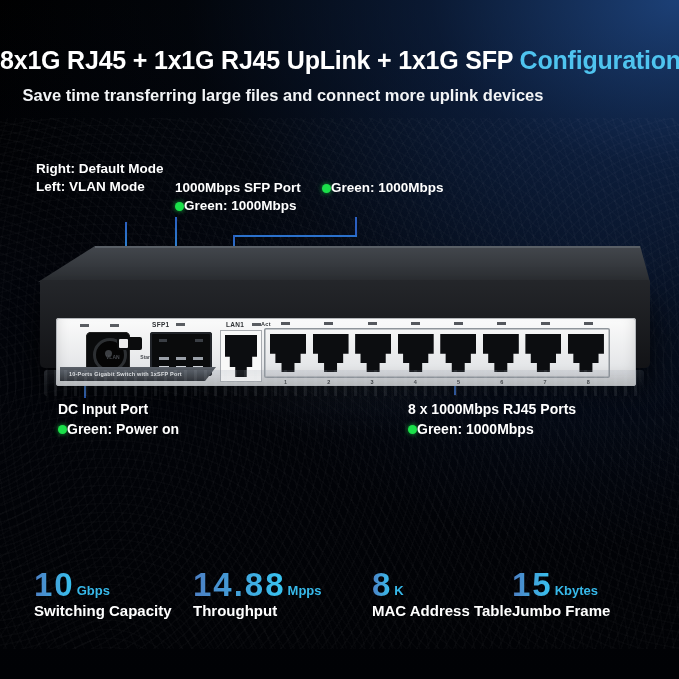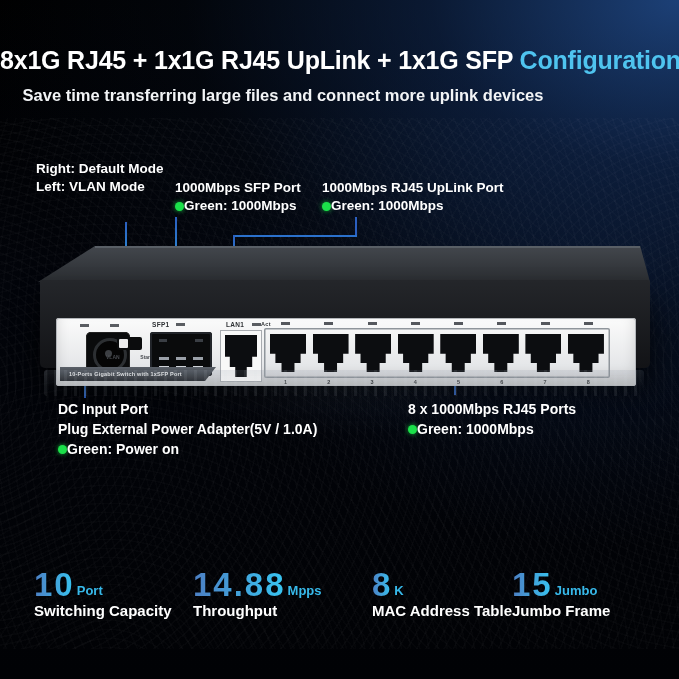--- a/index.html
+++ b/index.html
@@ -131,21 +131,20 @@
 
 <div class="callout" style="left:175px; top:179px;">
   <div>1000Mbps SFP Port</div>
   <div class="status">
     <span class="led"></span>
     <span>Green: 1000Mbps</span>
   </div>
 </div>
 
 <div class="callout" style="left:322px; top:179px;">
-  <div>1000Mbps RJ45 UpLink Port</div>
   <div class="status">
     <span class="led"></span>
     <span>Green: 1000Mbps</span>
   </div>
 </div>
 
 <div class="vline line-down" style="left:125px; top:222px; height:80px;"></div>
 <div class="pdot" style="left:122px; top:299px;"></div>
 
 <div class="vline line-down" style="left:175px; top:217px; height:100px;"></div>
@@ -260,39 +259,38 @@
       </div>
 
       <div class="banner">10-Ports Gigabit Switch with 1xSFP Port</div>
     </div>
   </div>
   <div class="reflect"></div>
 </div>
 
 <div class="callout small" style="left:58px; top:399px;">
   <div>DC Input Port</div>
-  <div>Plug External Power Adapter(5V / 1.0A)</div>
   <div class="status">
     <span class="led"></span>
     <span>Green: Power on</span>
   </div>
 </div>
 
 <div class="callout small" style="left:408px; top:399px;">
   <div>8 x 1000Mbps RJ45 Ports</div>
   <div class="status">
     <span class="led"></span>
     <span>Green: 1000Mbps</span>
   </div>
 </div>
 
 <div class="stat" style="left:34px;">
   <div class="stat-num">
     <span class="stat-value">10</span>
-    <span class="stat-unit">Port</span>
+    <span class="stat-unit">Gbps</span>
   </div>
   <div class="stat-label">Switching Capacity</div>
 </div>
 
 <div class="stat" style="left:193px;">
   <div class="stat-num">
     <span class="stat-value">14.88</span>
     <span class="stat-unit">Mpps</span>
   </div>
   <div class="stat-label">Throughput</div>
@@ -302,16 +300,16 @@
   <div class="stat-num">
     <span class="stat-value">8</span>
     <span class="stat-unit">K</span>
   </div>
   <div class="stat-label">MAC Address Table</div>
 </div>
 
 <div class="stat" style="left:512px;">
   <div class="stat-num">
     <span class="stat-value">15</span>
-    <span class="stat-unit">Jumbo</span>
+    <span class="stat-unit">Kbytes</span>
   </div>
   <div class="stat-label">Jumbo Frame</div>
 </div>
 
 </body></html>

